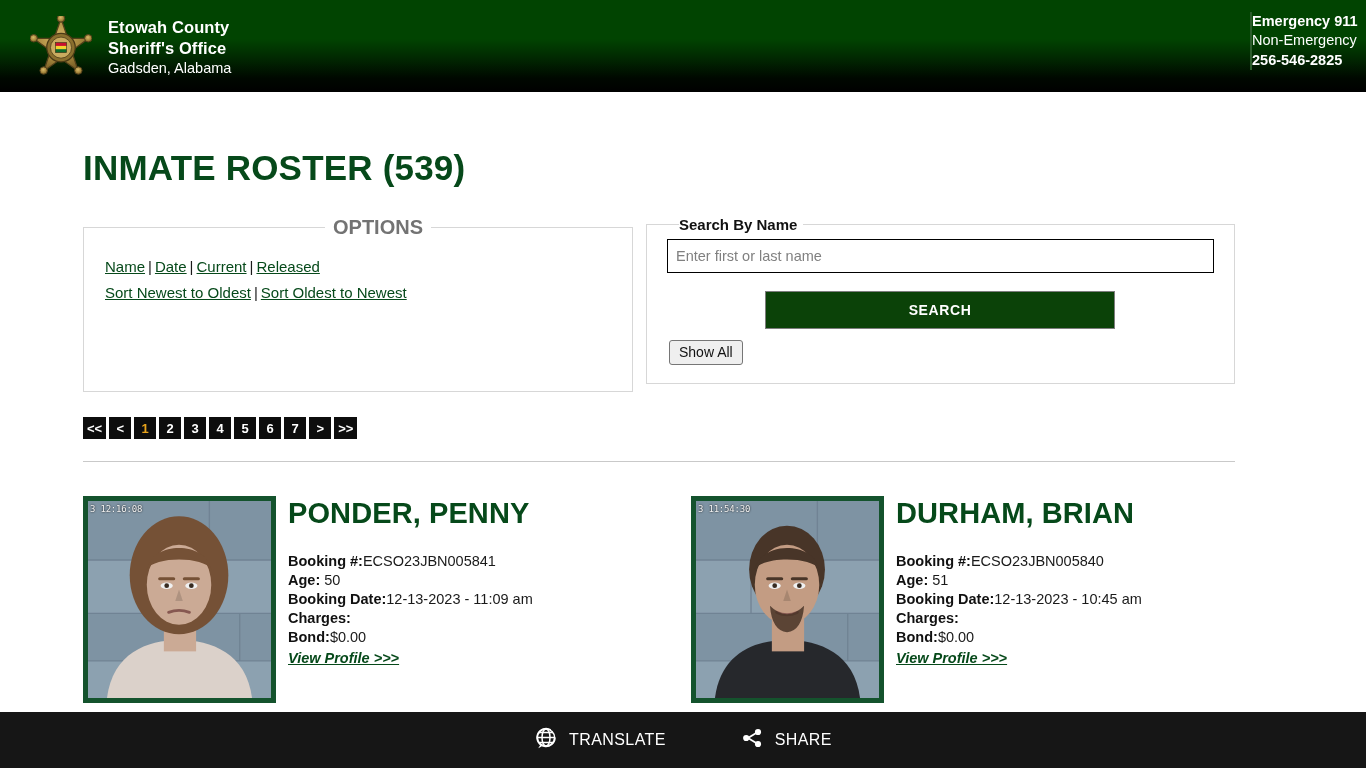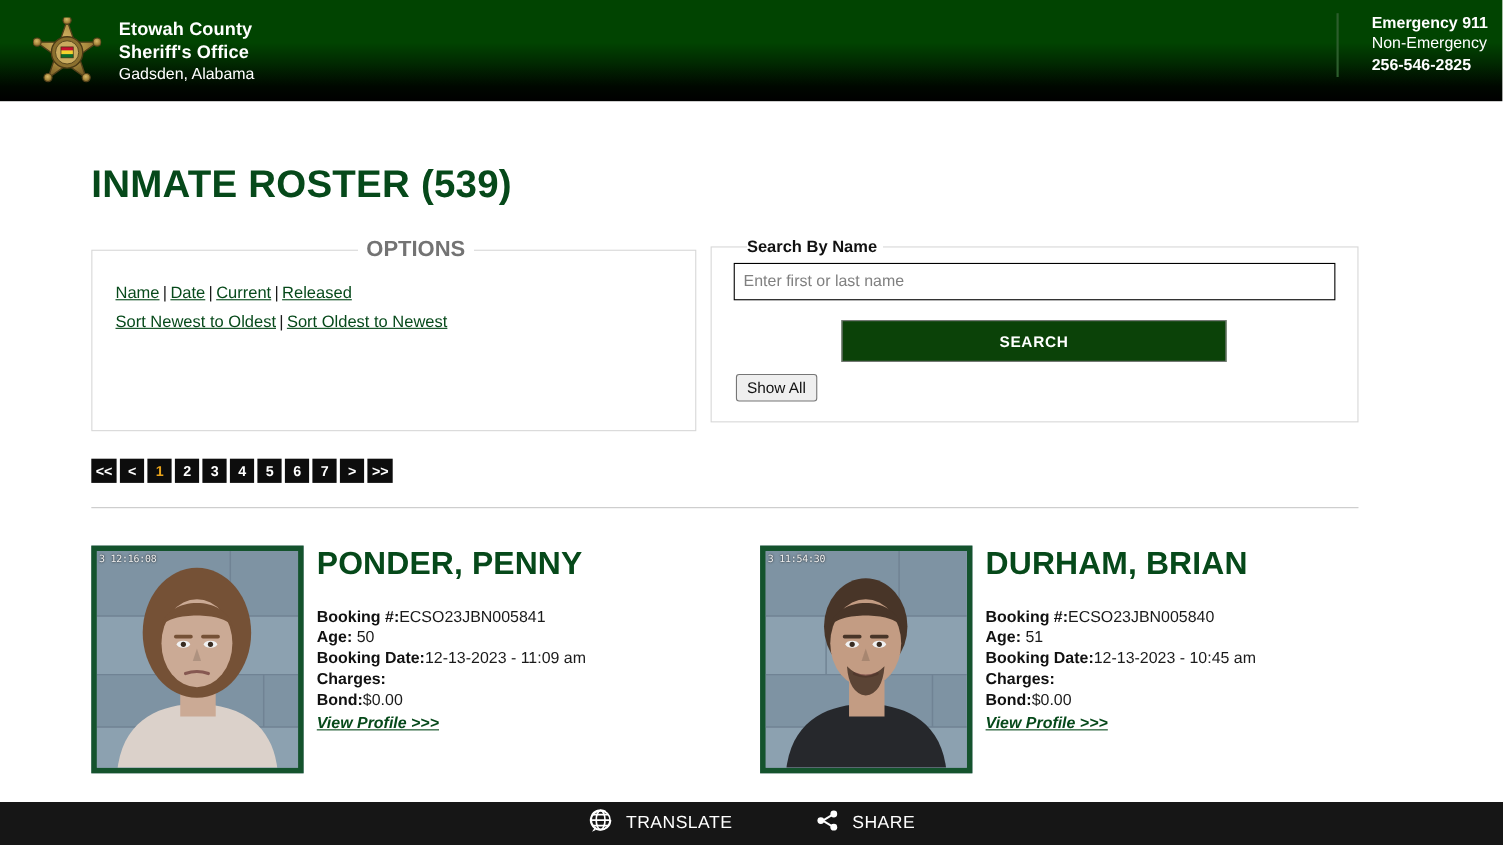--- a/index.html
+++ b/index.html
@@ -58,22 +58,22 @@
   .arrow-right { display: inline-block; font-size: 15px; line-height: 1; }
   #nav-search-btn {
     margin-left: 10px;
     display: inline-flex; align-items: center; justify-content: center;
     background: none; border: 0; cursor: pointer; padding: 0;
   }
 
   #emergency-block {
     position: absolute;
     right: 0; top: 12px;
-    width: 151px;
-    padding-left: 30px;
+    width: 116px;
+    padding-left: 0;
     border-left: 2px solid #2c5d2c;
     color: #ffffff;
     line-height: 1.33;
   }
   .emerg-911 { font-size: 14.5px; font-weight: bold; white-space: nowrap; }
   .emerg-non { font-size: 14.5px; font-weight: normal; white-space: nowrap; }
   .emerg-phone { font-size: 14.5px; font-weight: bold; white-space: nowrap; }
 
   
   #page {
@@ -276,21 +276,21 @@
     font-weight: bold;
     font-style: italic;
     text-decoration: underline;
   }
 
   
   #bottom-bar {
     position: fixed;
     left: 0; bottom: 0;
     width: 1366px;
-    height: 39px;
+    height: 56px;
     background: #161616;
     display: flex;
     align-items: center;
     justify-content: center;
     gap: 74px;
     z-index: 50;
   }
   .bottom-item {
     display: inline-flex;
     align-items: center;

